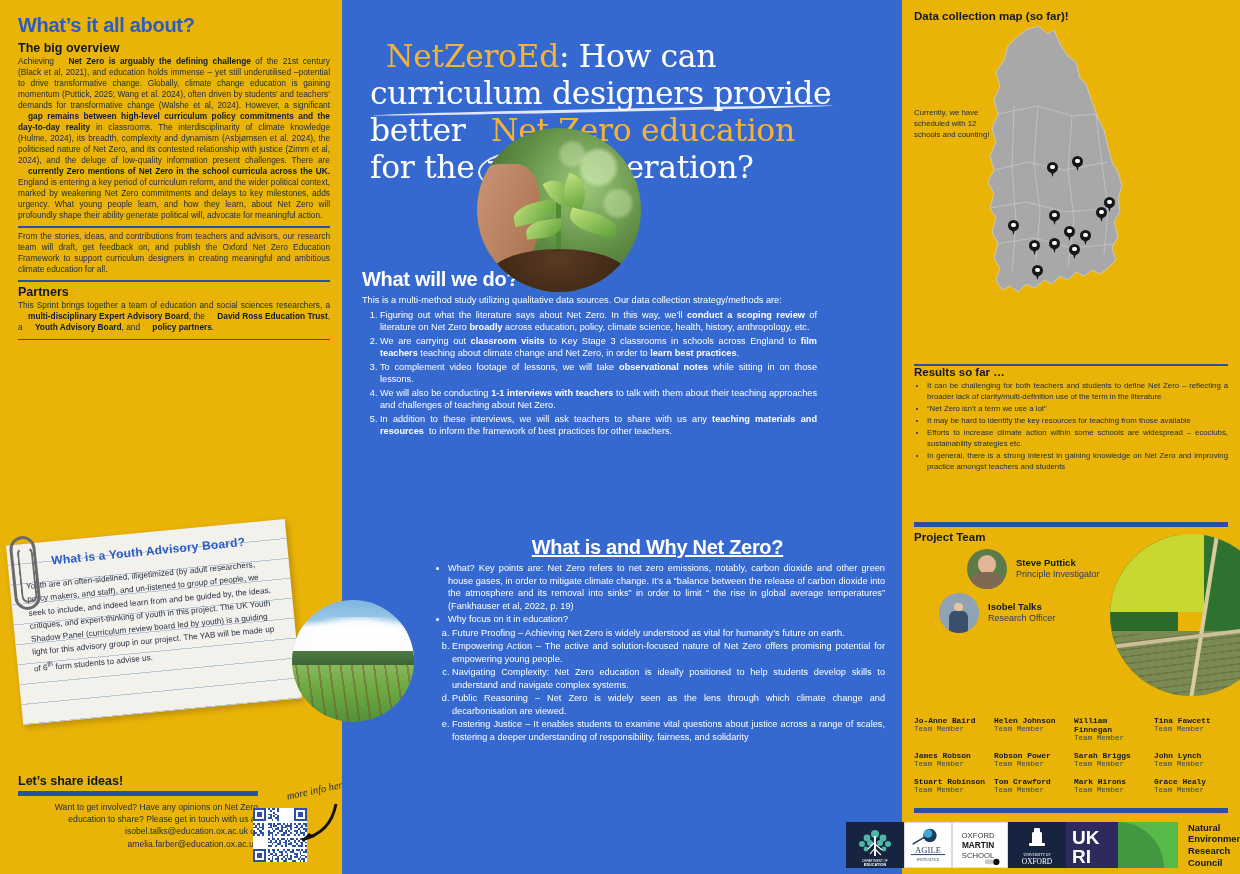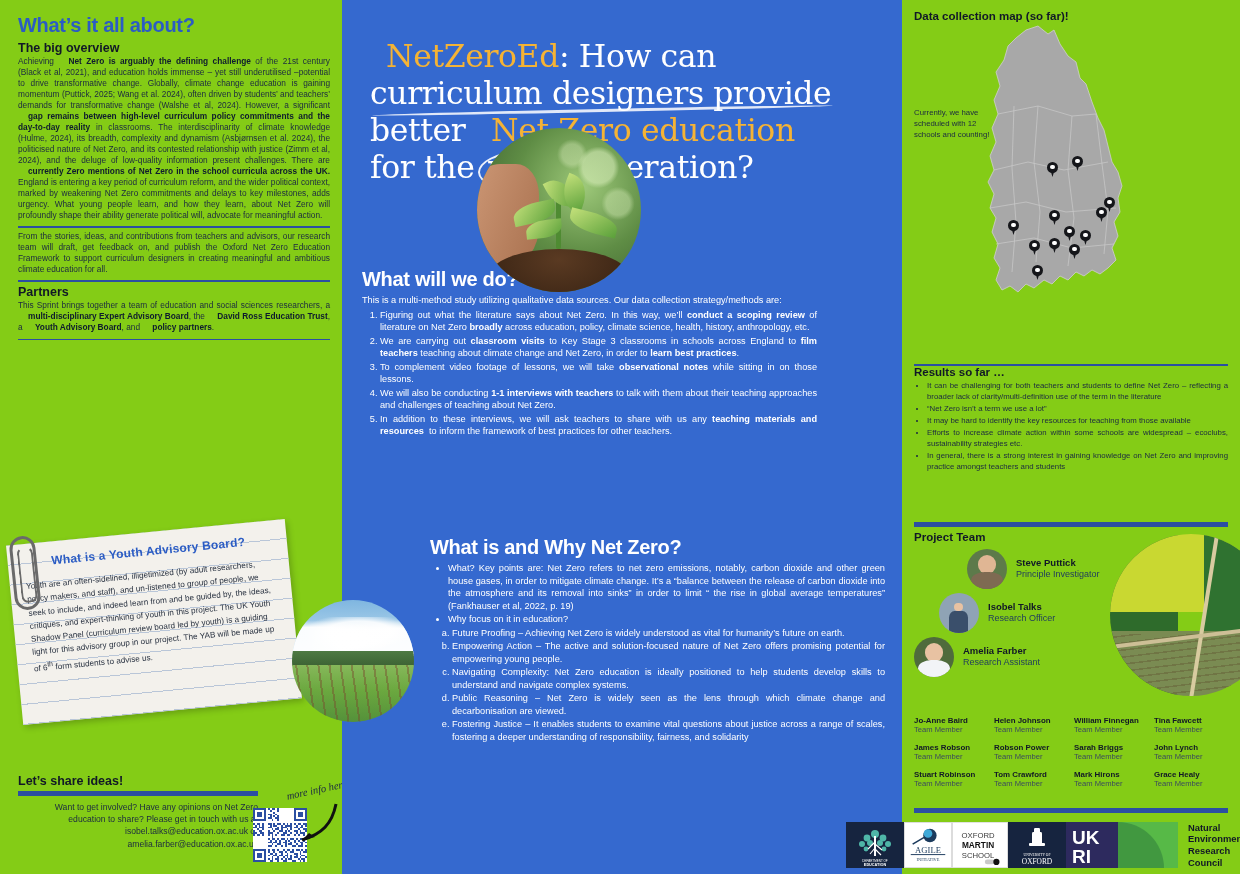--- a/index.html
+++ b/index.html
@@ -2,21 +2,21 @@
 <html><head>
 <meta charset="utf-8">
 <style>
   * { box-sizing: border-box; margin: 0; padding: 0; }
   html, body {
     width: 1240px; height: 874px;
     font-family: "Liberation Sans", sans-serif;
     background: #ffffff;
     overflow: hidden;
   }
-  #poster { position: relative; width: 1240px; height: 874px; background:#84cc16; }
+  #poster { position: relative; width: 1240px; height: 874px; background:#eab308; }
 
   
   .col-left {
     position: absolute; left: 0; top: 0; width: 342px; height: 874px;
     padding: 14px 12px 0 18px;
     color: #1a2233;
   }
   .h1-left {
     font-size: 20px; font-weight: bold; color: #2b5cc4;
     letter-spacing: -0.3px; margin-bottom: 4px;
@@ -225,21 +225,21 @@
   .team-row { display:flex; align-items:center; margin-bottom: 4px; }
   .avatar {
     width: 40px; height: 40px; border-radius: 50%; overflow:hidden; flex:0 0 auto;
     margin-right: 9px; background:#6d7f59; position:relative;
   }
   .av-head { position:absolute; left:27%; top:16%; width:46%; height:46%; border-radius:50%; }
   .av-body { position:absolute; left:10%; top:58%; width:80%; height:52%; border-radius: 42% 42% 0 0; }
   .team-name { font-size: 9.5px; font-weight:bold; color:#111827; line-height:1.25;}
   .team-role { font-size: 9px; color:#1f3a5f; line-height:1.25;}
 
-  .grid-members { display:grid; grid-template-columns: repeat(4,1fr); gap: 9px 6px; margin-top:8px;}
+  .grid-members { display:grid; grid-template-columns: repeat(4,1fr); gap: 9px 6px; margin-top:8px;font-family:Liberation Mono, monospace;}
   .gm-name { font-size:7.9px; font-weight:bold; color:#111827; }
   .gm-role { font-size:7.6px; color:#3b4a5e; }
 
   
   .logos {
     position:absolute; left:846px; top:820px; width:394px; height:50px;
     display:flex; align-items:center;
   }
   .logo-box { height:46px; display:flex; align-items:center; justify-content:center; }
   .logo-dept { width:58px; height:46px; background:#16243f; color:#fff;
@@ -346,21 +346,21 @@
       <ol class="c-list" style="margin-top:2px;">
         <li>Figuring out what the literature says about Net Zero. In this way, we’ll <b>conduct a scoping review</b> of literature on Net Zero <b>broadly</b> across education, policy, climate science, health, history, anthropology, etc.</li>
         <li>We are carrying out <b>classroom visits</b> to Key Stage 3 classrooms in schools across England to <b>film teachers</b> teaching about climate change and Net Zero, in order to <b>learn best practices</b>.</li>
         <li>To complement video footage of lessons, we will take <b>observational notes</b> while sitting in on those lessons.</li>
         <li>We will also be conducting <b>1-1 interviews with teachers</b> to talk with them about their teaching approaches and challenges of teaching about Net Zero.</li>
         <li>In addition to these interviews, we will ask teachers to share with us any <b>teaching materials and resources</b>&nbsp; to inform the framework of best practices for other teachers.</li>
       </ol>
     </div>
 
     <div style="position:absolute; left:88px; top:536px; width:455px;">
-      <div class="h1-center" style="text-align:left;">What is and Why Net Zero?</div>
+      <div class="h1-center" style="text-align:center;text-decoration:underline;">What is and Why Net Zero?</div>
       <ul class="c-list" style="margin-top:3px;">
         <li>What? Key points are: Net Zero refers to net zero emissions, notably, carbon dioxide and other green house gases, in order to mitigate climate change. It’s a “balance between the release of carbon dioxide into the atmosphere and its removal into sinks” in order to limit “ the rise in global average temperatures” (Fankhauser et al, 2022, p. 19)</li>
         <li>Why focus on it in education?</li>
       </ul>
       <ol class="c-list sub">
         <li>Future Proofing – Achieving Net Zero is widely understood as vital for humanity’s future on earth.</li>
         <li>Empowering Action – The active and solution-focused nature of Net Zero offers promising potential for empowering young people.</li>
         <li>Navigating Complexity: Net Zero education is ideally positioned to help students develop skills to understand and navigate complex systems.</li>
         <li>Public Reasoning – Net Zero is widely seen as the lens through which climate change and decarbonisation are viewed.</li>
         <li>Fostering Justice – It enables students to examine vital questions about justice across a range of scales, fostering a deeper understanding of responsibility, fairness, and solidarity</li>
@@ -419,30 +419,20 @@
         <div class="avatar" style="background:#8fa3b5;">
           <div class="av-head" style="background:#e8c2a2; left:38%; top:24%; width:22%; height:22%;"></div>
           <div class="av-body" style="background:#3a4f6b; left:26%; top:44%; width:46%; height:56%; border-radius:30% 30% 0 0;"></div>
         </div>
         <div>
           <div class="team-name">Isobel Talks</div>
           <div class="team-role">Research Officer</div>
         </div>
       </div>
 
-      <div class="team-row" style="margin-left:0px;">
-        <div class="avatar" style="background:#4f6b3c;">
-          <div class="av-head" style="background:#e8c2a2;"></div>
-          <div class="av-body" style="background:#f2f4f7;"></div>
-        </div>
-        <div>
-          <div class="team-name">Amelia Farber</div>
-          <div class="team-role">Research Assistant</div>
-        </div>
-      </div>
     </div>
 
     <div class="grid-members" style="position:absolute; left:12px; top:708px; width:314px;">
       <div>
           <div class="gm-name">Jo-Anne Baird</div>
           <div class="gm-role">Team Member</div>
         </div>
       <div>
           <div class="gm-name">Helen Johnson</div>
           <div class="gm-role">Team Member</div>

